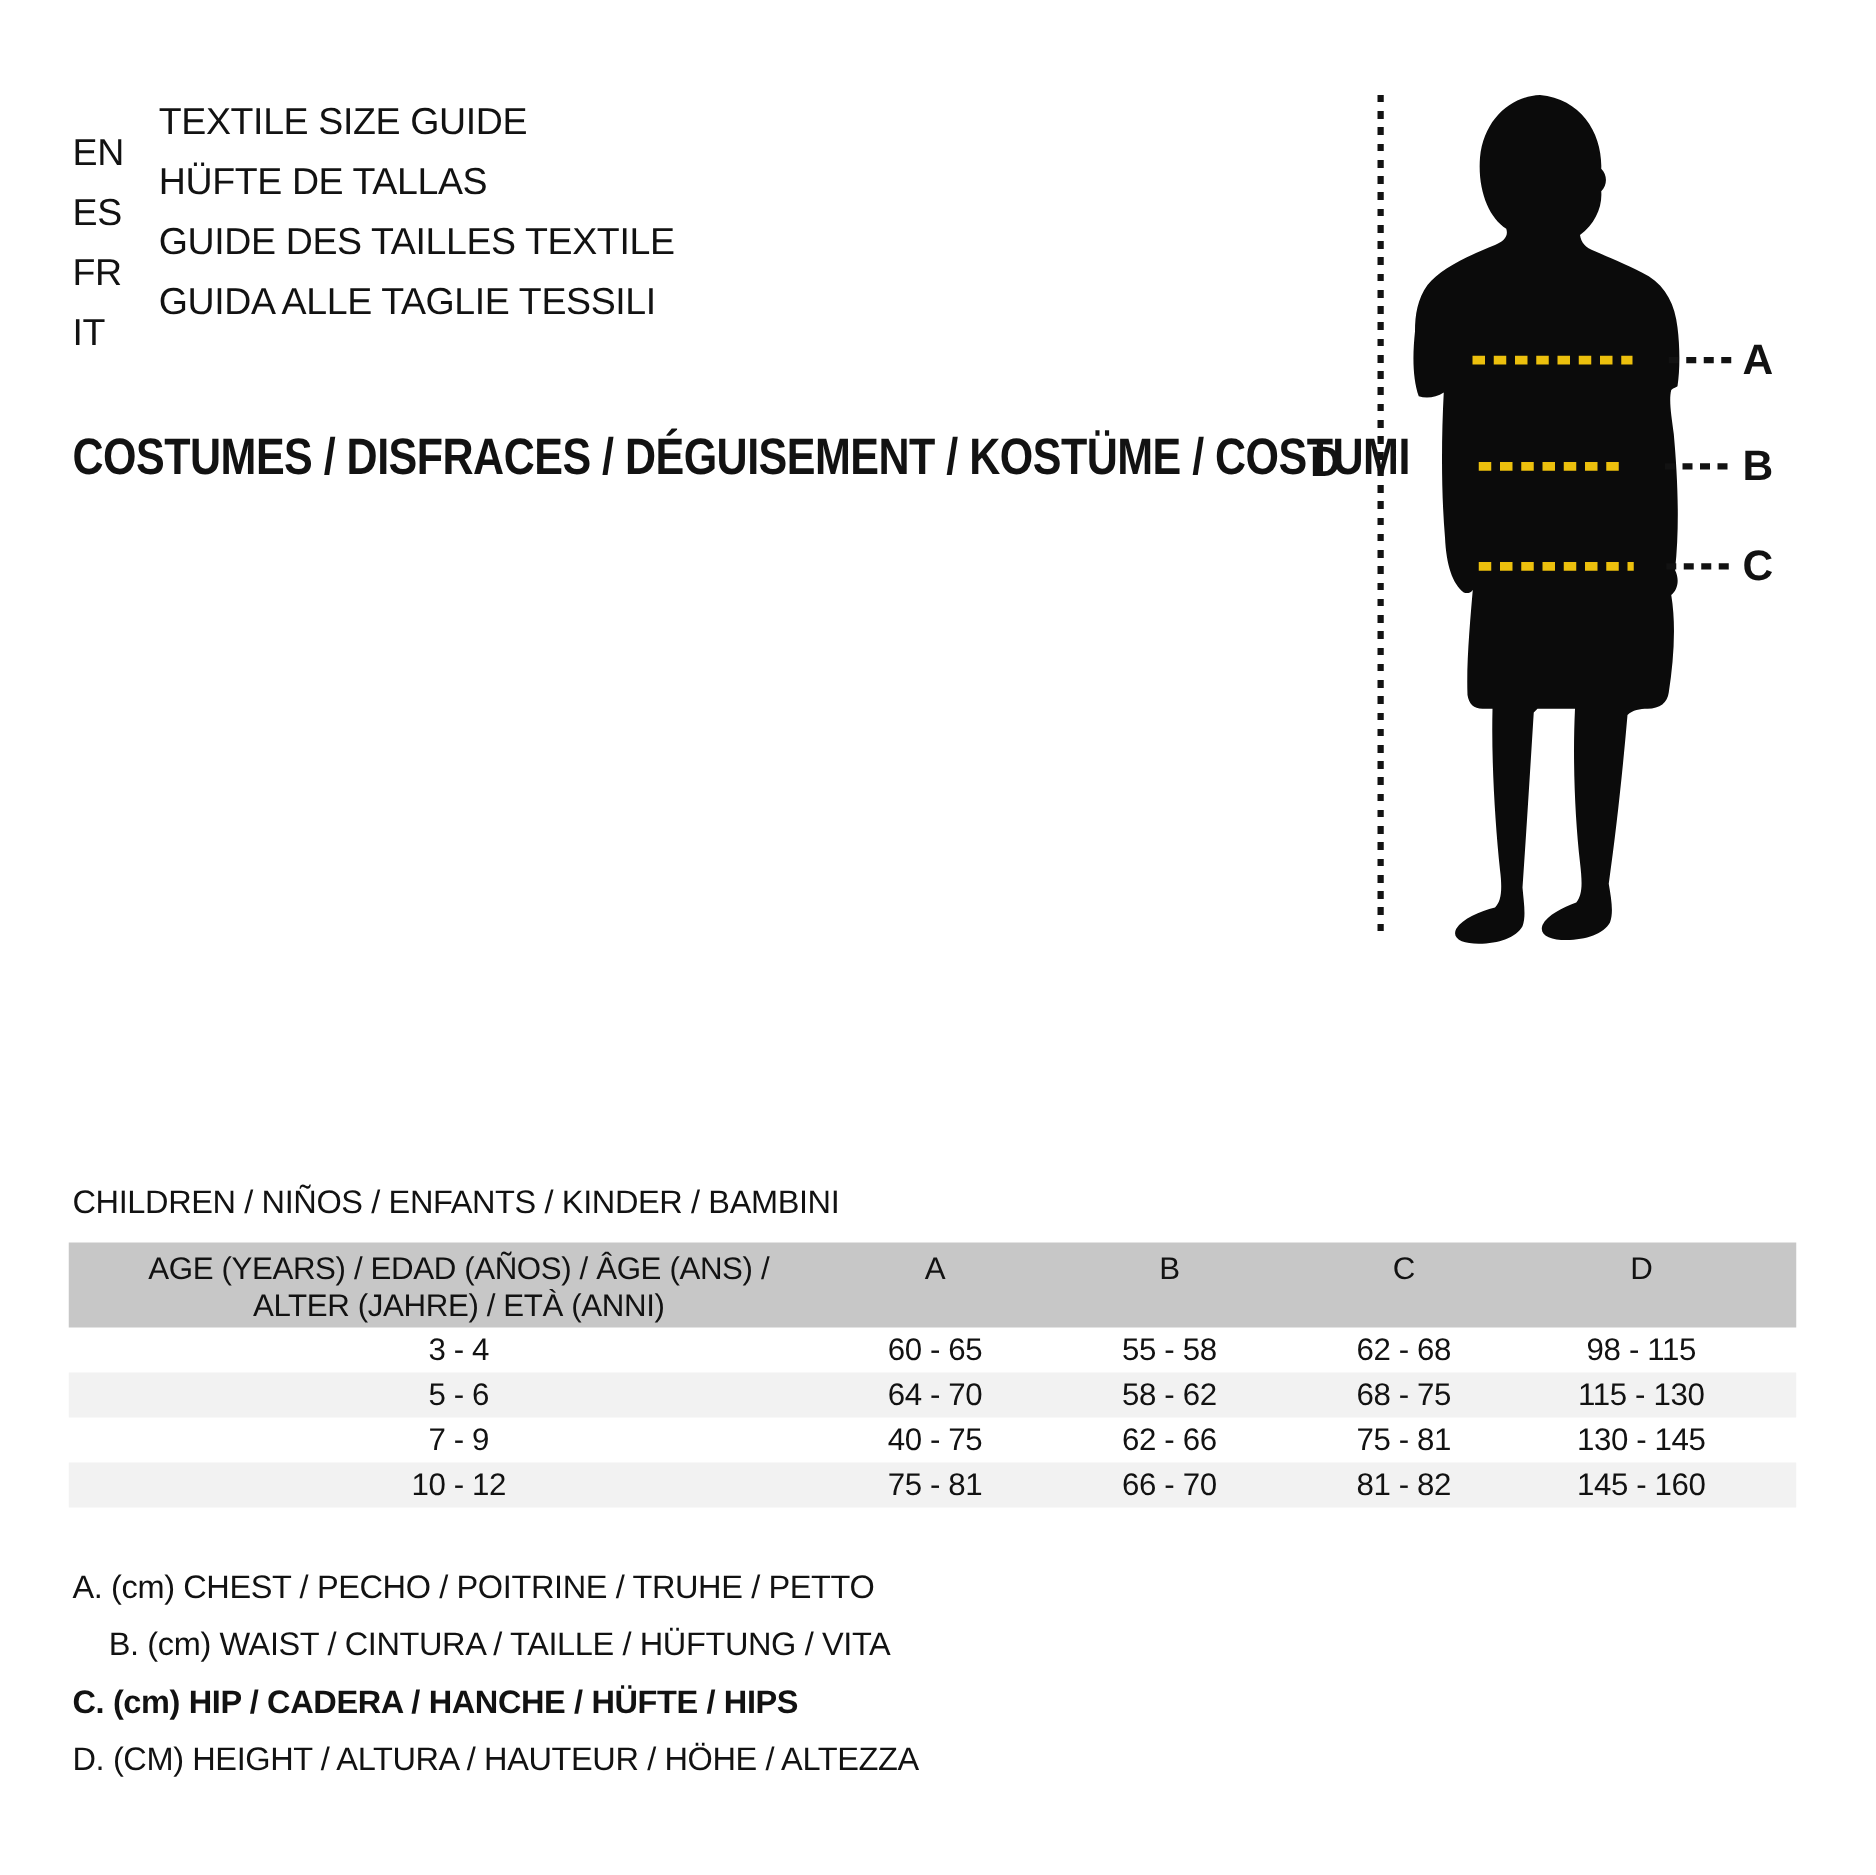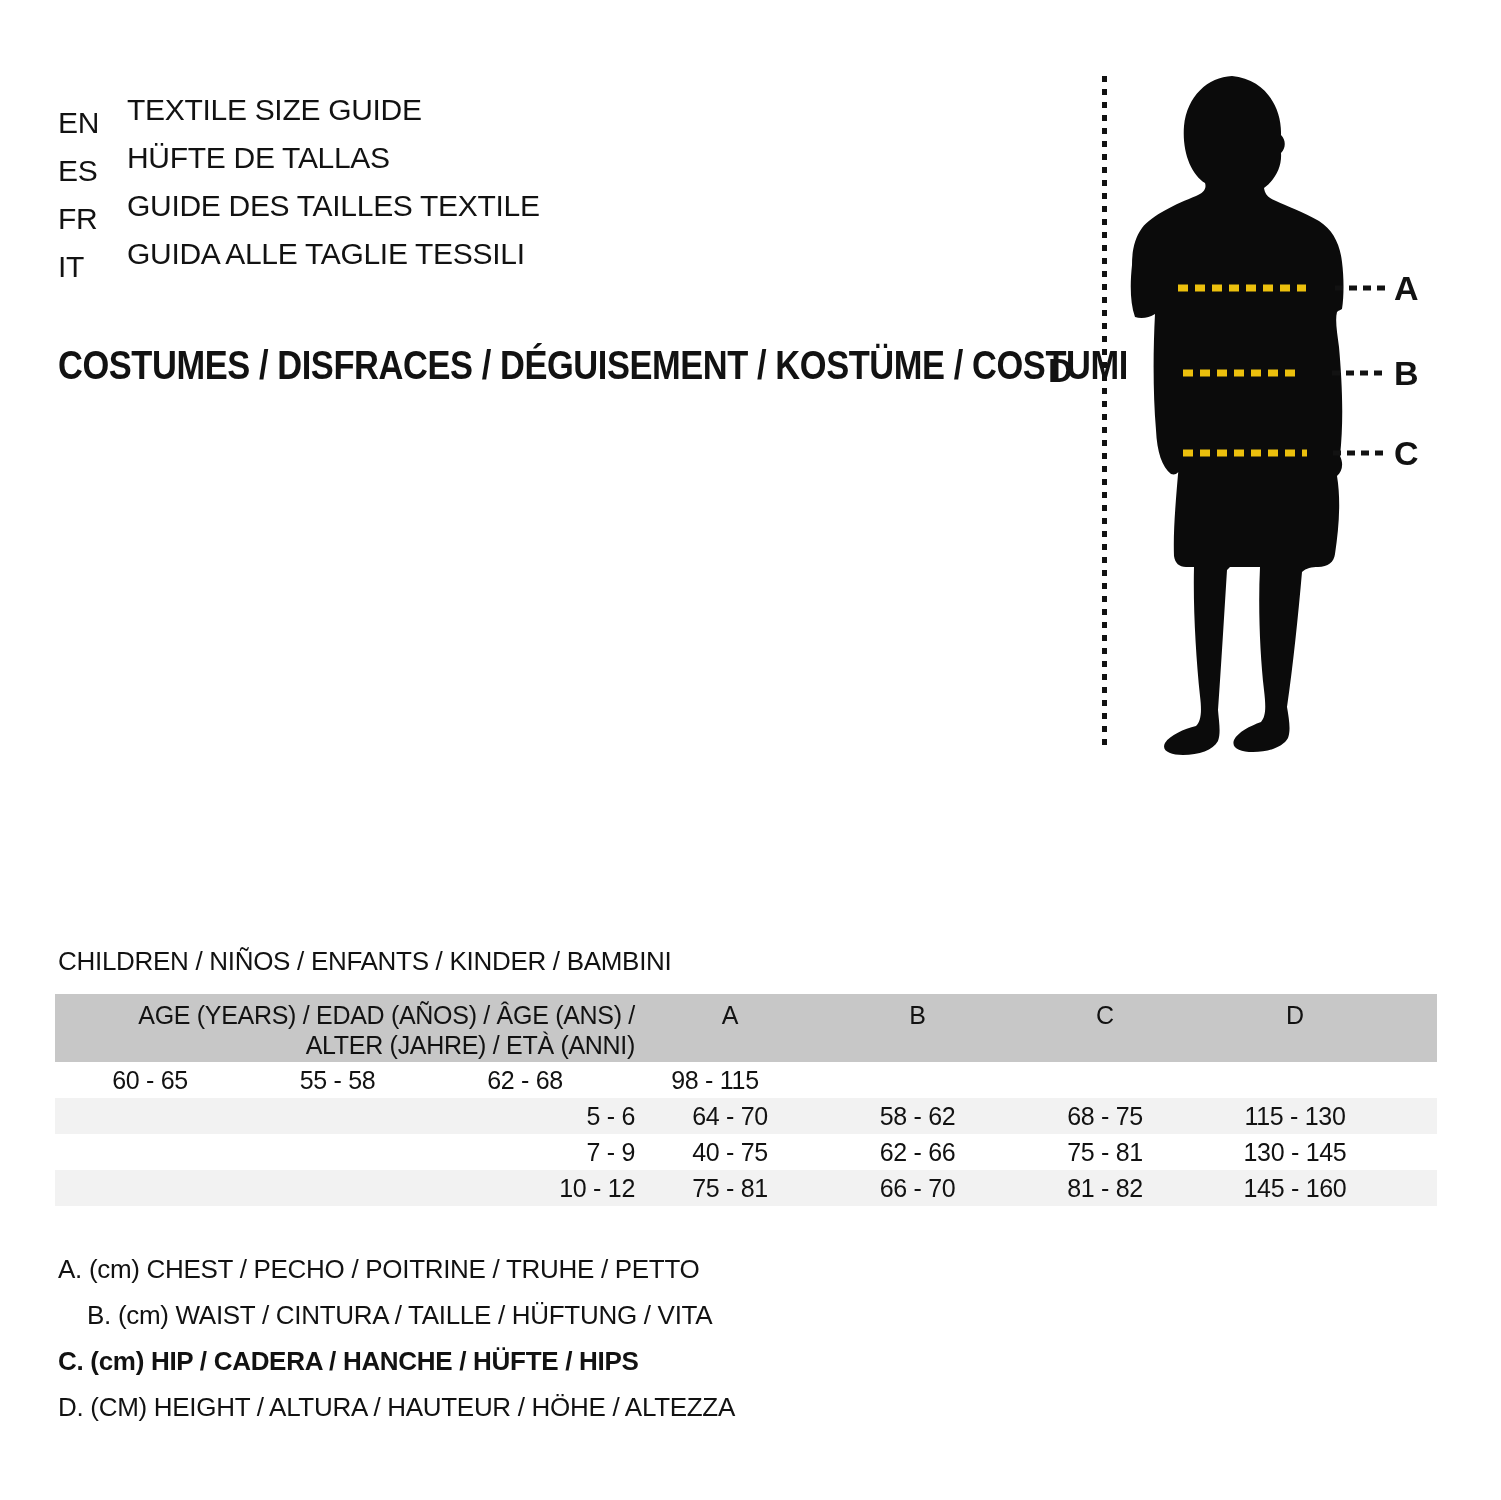--- a/index.html
+++ b/index.html
@@ -11,21 +11,21 @@
     position:relative;
     overflow:hidden;
     letter-spacing:-0.3px;
   }
   .abs{position:absolute;}
 
   
   .lang-block{left:58px;top:84px;}
   .lang-row{display:flex;height:48px;line-height:28px;font-size:30px;}
   .lang-code{width:69px;flex:0 0 69px;margin-top:25px;}
-  .lang-title{white-space:nowrap;margin-top:12px;}
+  .lang-title{white-space:nowrap;}
 
   
   .category{left:58px;top:342px;font-size:41px;font-weight:bold;margin:0;white-space:nowrap;letter-spacing:-0.5px;}
   .squeeze{display:inline-block;transform:scaleX(0.84);transform-origin:0 50%;}
 
   
   .height-line{
     left:1102px;top:76px;width:5px;height:676px;
     background:repeating-linear-gradient(to bottom,#121212 0 6px,transparent 6px 13px);
   }
@@ -35,21 +35,21 @@
   .label-b{left:1394px;top:354px;}
   .label-c{left:1394px;top:434px;}
   .label-d{left:1048px;top:351px;}
 
   
   .section-title{left:58px;top:946px;font-size:26px;white-space:nowrap;}
   .size-table{left:55px;top:994px;width:1382px;}
   .t-head{display:flex;background:#c7c7c7;height:68px;box-sizing:border-box;padding-top:6px;}
   .t-row{display:flex;height:36px;line-height:36px;font-size:25px;}
   .t-row.alt{background:#f2f2f2;}
-  .cell-age{flex:0 0 580px;box-sizing:border-box;padding-left:8px;text-align:right;white-space:nowrap;}
+  .cell-age{flex:0 0 580px;box-sizing:border-box;padding-left:8px;text-align:center;white-space:nowrap;margin-left:18px;}
   .cell-col{flex:0 0 190px;text-align:center;}
   .cell-col.c2{flex:0 0 185px;}
   .t-head .cell-age div{font-size:25px;line-height:30px;}
   .t-head .cell-col{font-size:25px;line-height:30px;}
 
   
   .legend-line{left:58px;font-size:26px;white-space:nowrap;line-height:30px;}
   .leg-0{top:1254px;}
   .leg-1{top:1300px;margin-left:29px;}
   .leg-2{top:1346px;font-weight:bold;}
@@ -151,20 +151,21 @@
       <div>AGE (YEARS) / EDAD (AÑOS) / ÂGE (ANS) /</div>
       <div>ALTER (JAHRE) / ETÀ (ANNI)</div>
     </div>
     <div class="cell-col">A</div>
     <div class="cell-col c2">B</div>
     <div class="cell-col">C</div>
     <div class="cell-col">D</div>
   </div>
 
   <div class="t-row">
+    <div class="cell-age">3 - 4</div>
     <div class="cell-col">60 - 65</div>
     <div class="cell-col c2">55 - 58</div>
     <div class="cell-col">62 - 68</div>
     <div class="cell-col">98 - 115</div>
   </div>
   <div class="t-row alt">
     <div class="cell-age">5 - 6</div>
     <div class="cell-col">64 - 70</div>
     <div class="cell-col c2">58 - 62</div>
     <div class="cell-col">68 - 75</div>

